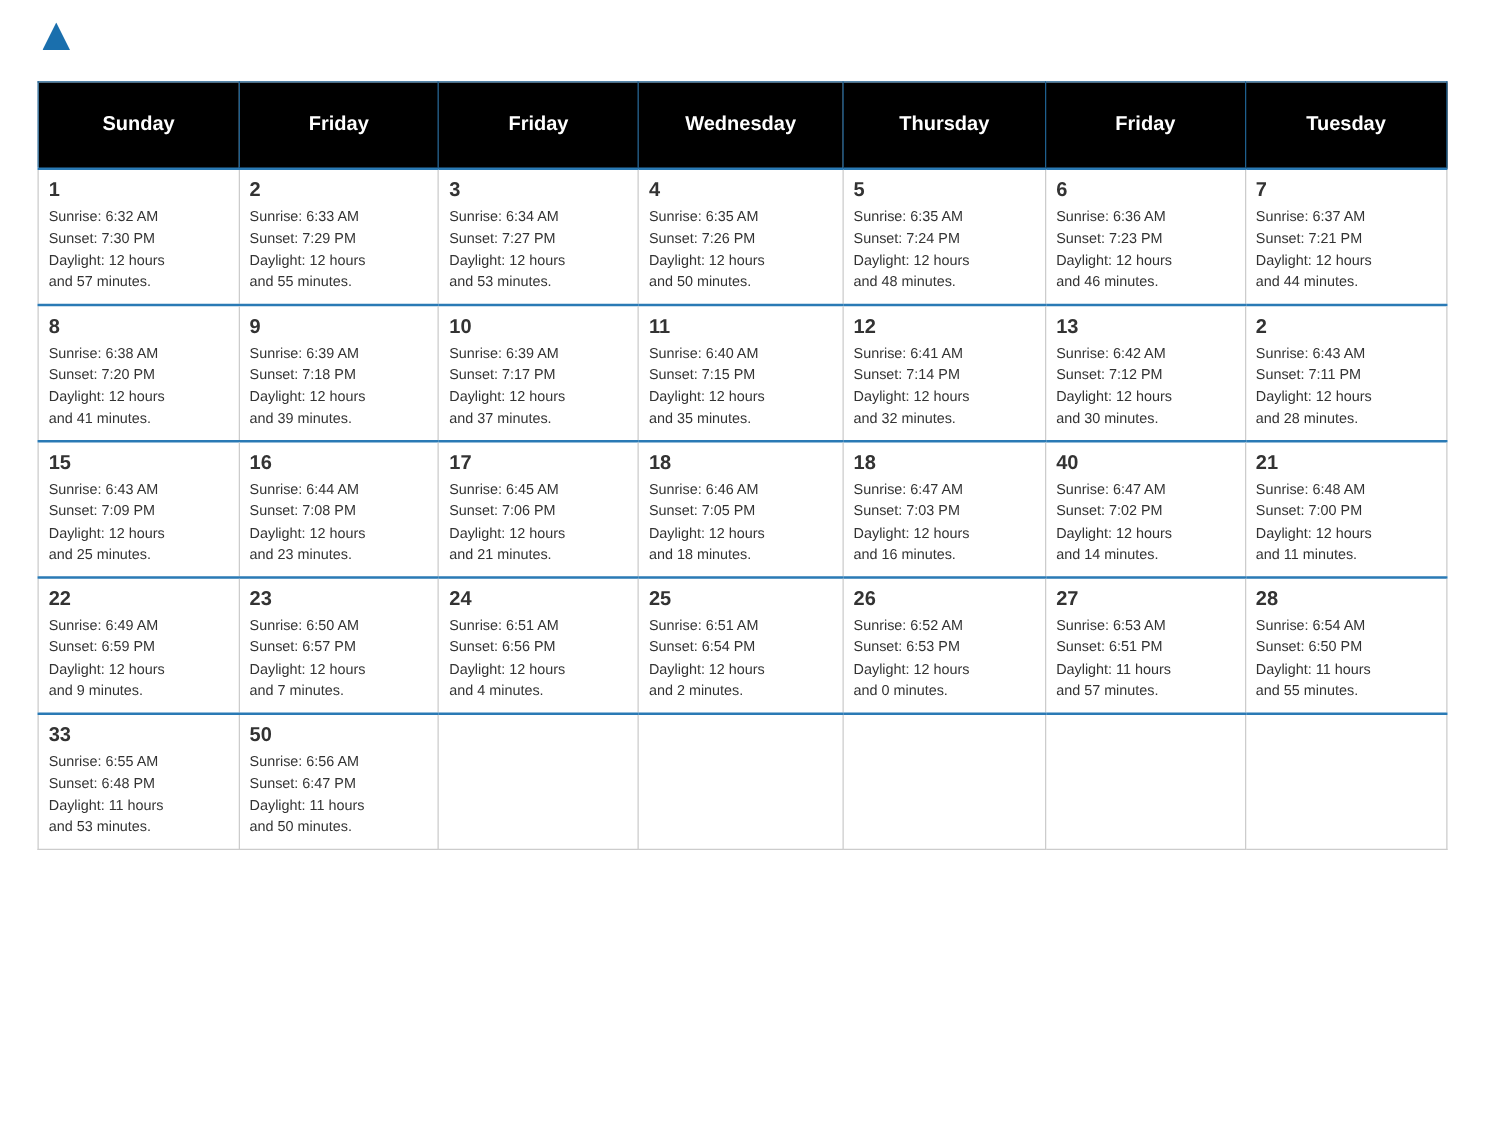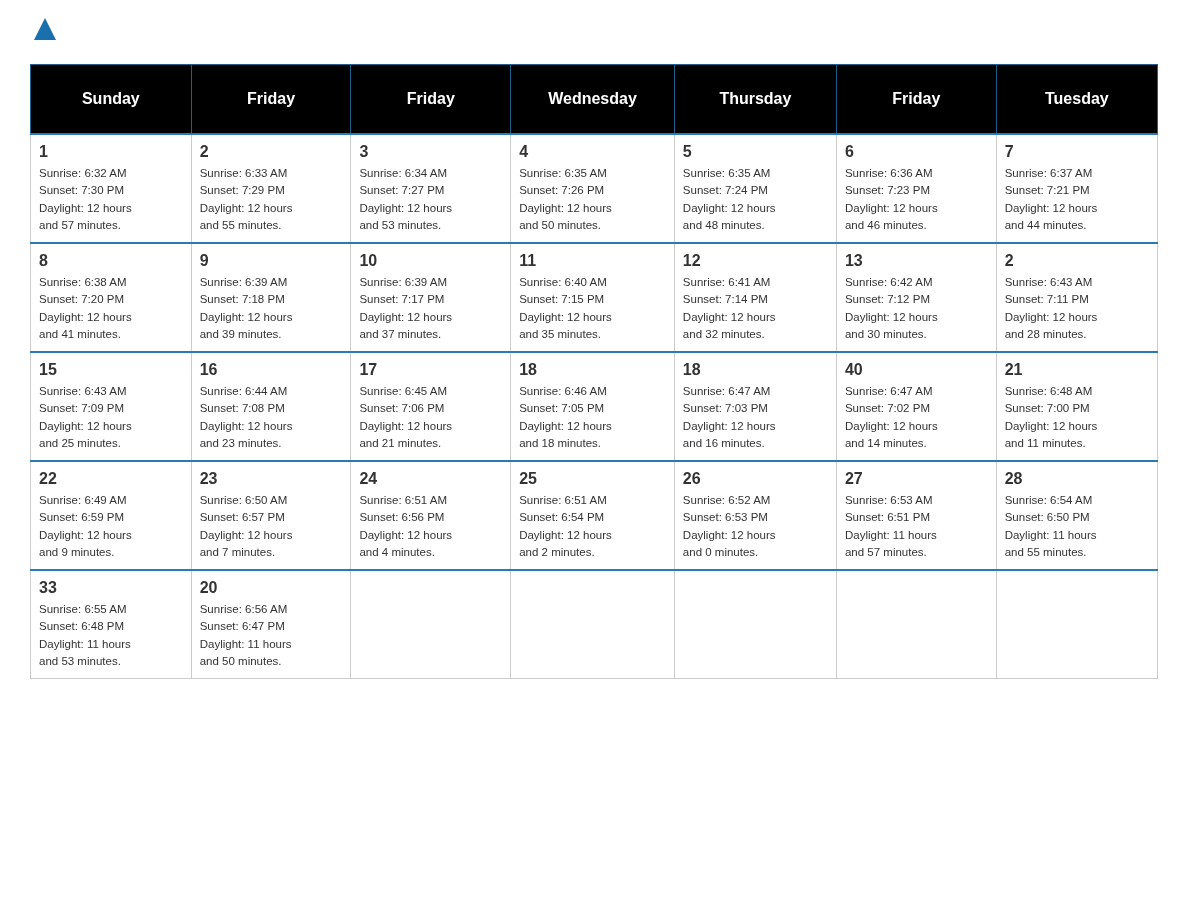--- a/index.html
+++ b/index.html
@@ -242,21 +242,21 @@
           <div class="day-number">28</div>
           <div class="day-info">Sunrise: 6:54 AM<br>Sunset: 6:50 PM<br>Daylight: 11 hours<br>and 55 minutes.</div>
         </td>
       </tr>
       <tr>
         <td class="calendar-cell">
           <div class="day-number">33</div>
           <div class="day-info">Sunrise: 6:55 AM<br>Sunset: 6:48 PM<br>Daylight: 11 hours<br>and 53 minutes.</div>
         </td>
         <td class="calendar-cell">
-          <div class="day-number">20</div>
+          <div class="day-number">50</div>
           <div class="day-info">Sunrise: 6:56 AM<br>Sunset: 6:47 PM<br>Daylight: 11 hours<br>and 50 minutes.</div>
         </td>
         <td class="empty-cell"></td>
         <td class="empty-cell"></td>
         <td class="empty-cell"></td>
         <td class="empty-cell"></td>
         <td class="empty-cell"></td>
       </tr>
     </tbody>
 </table>

